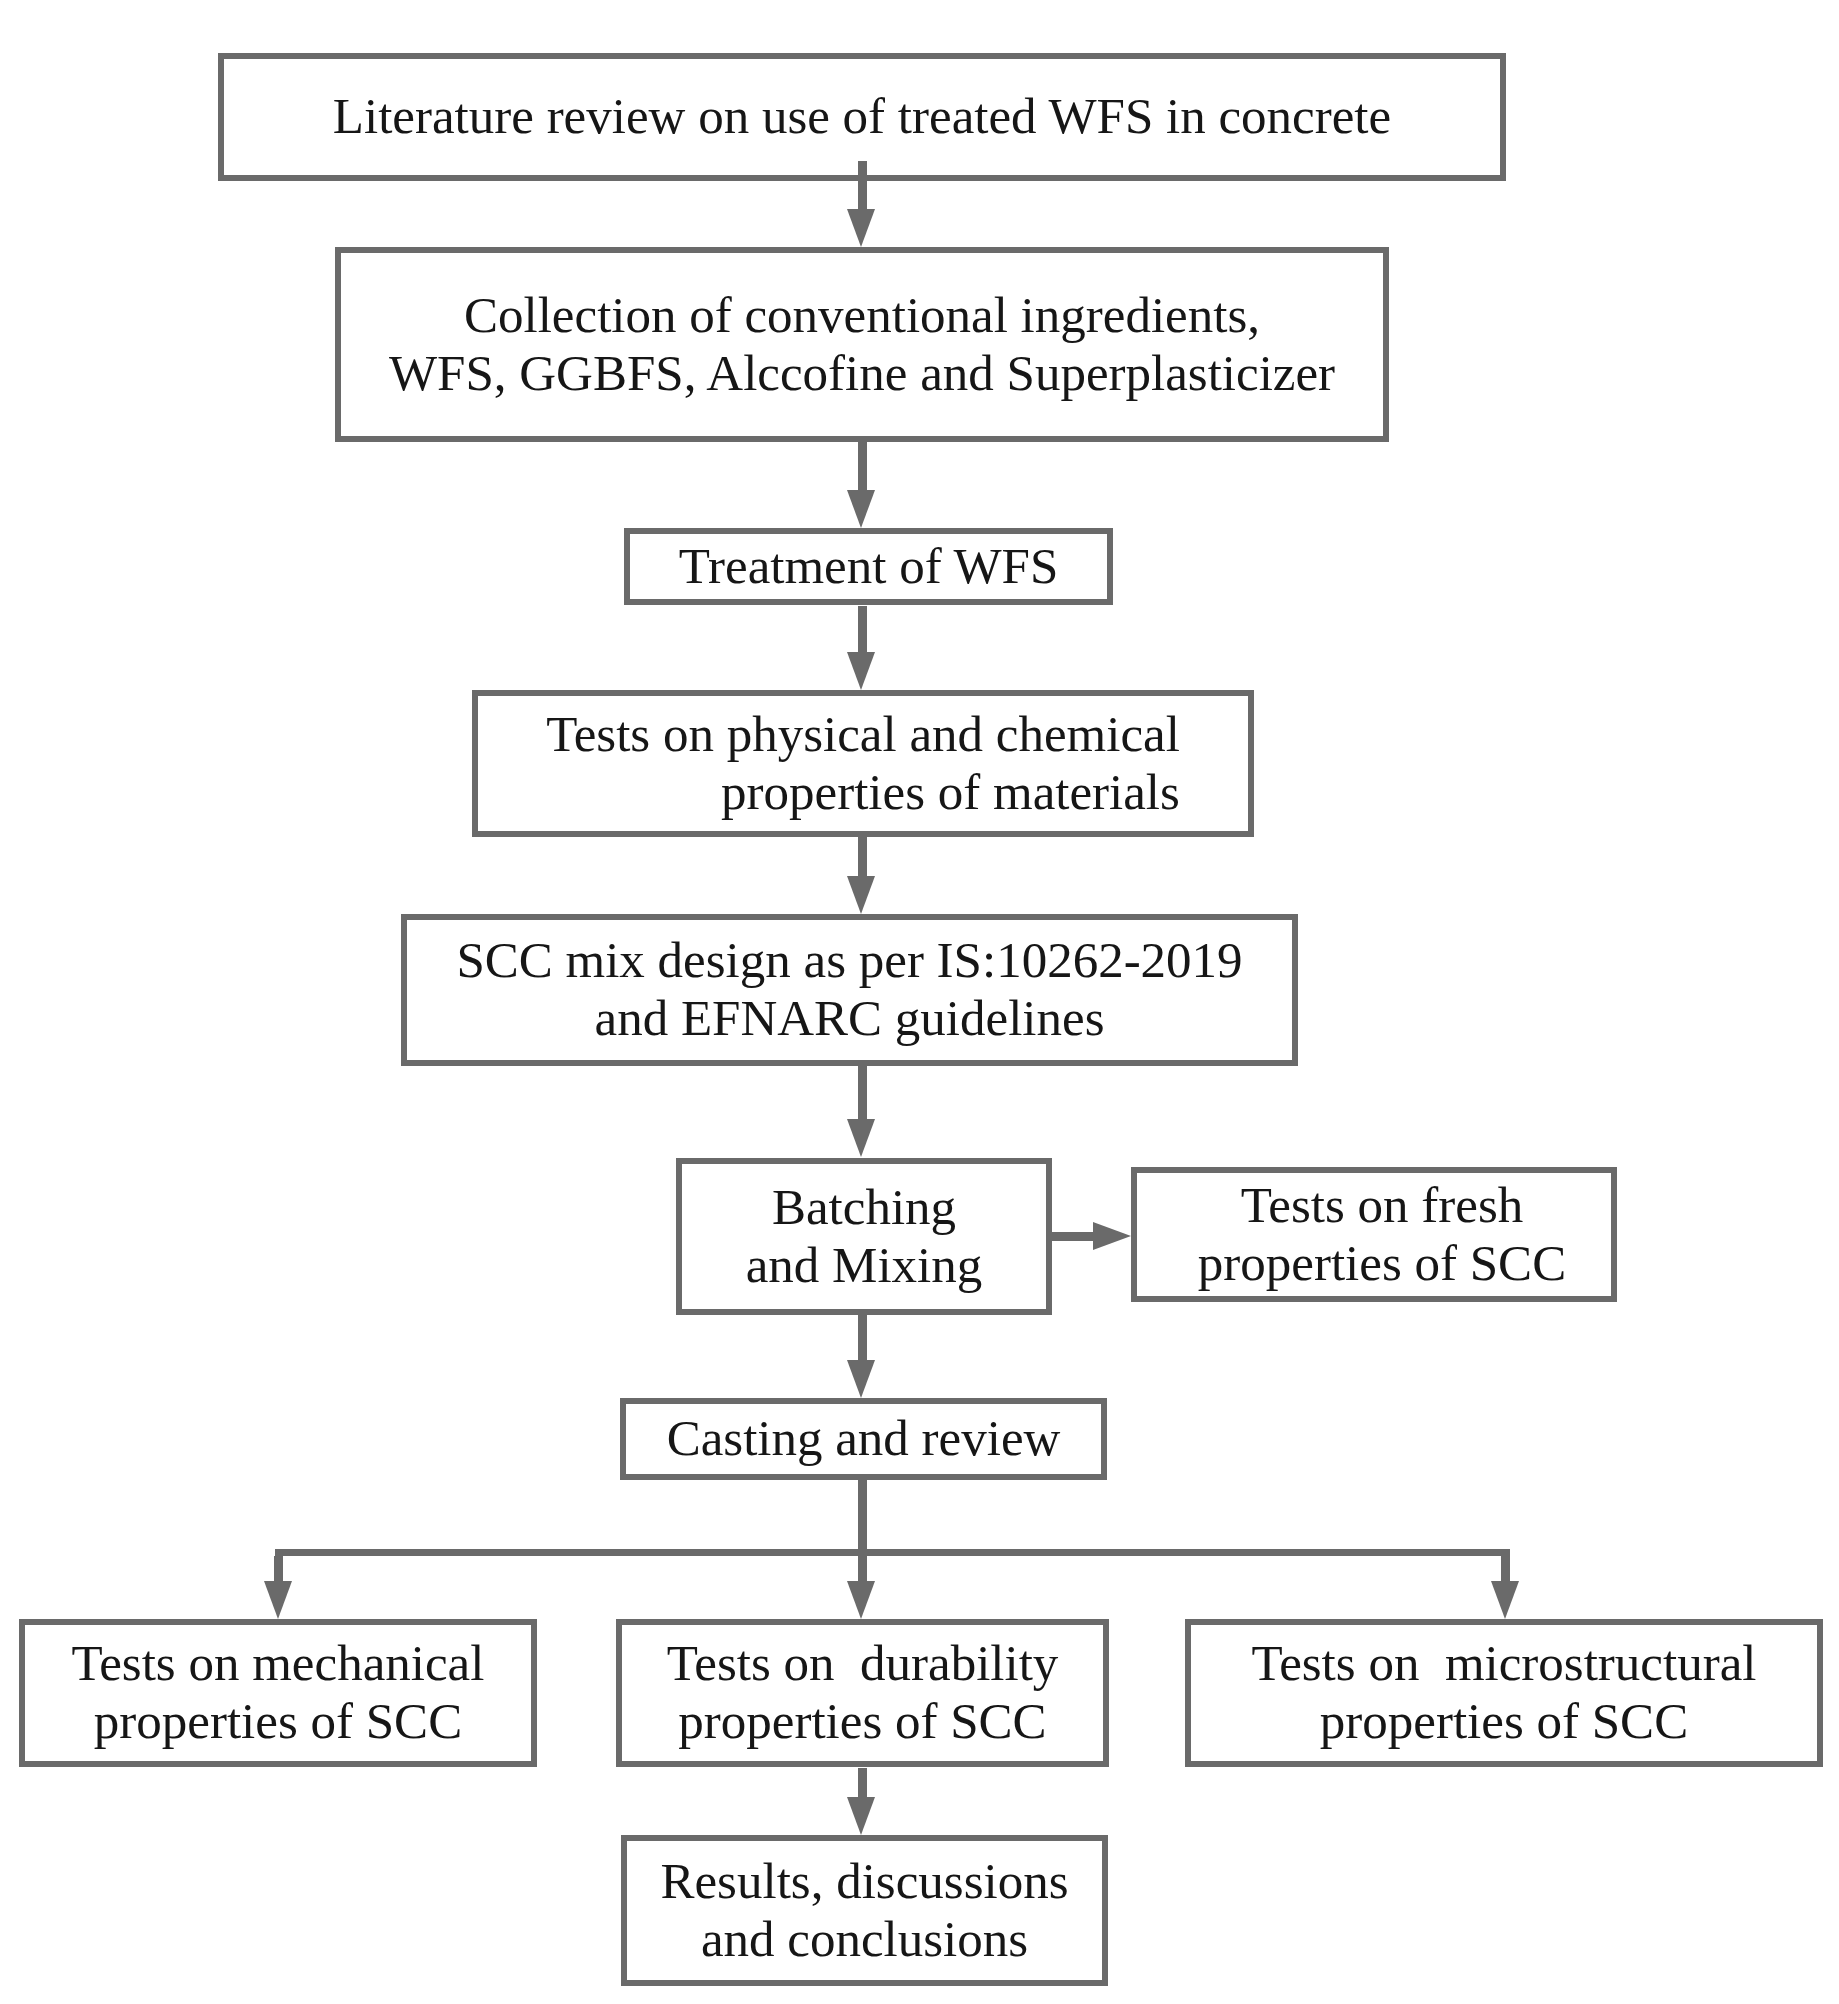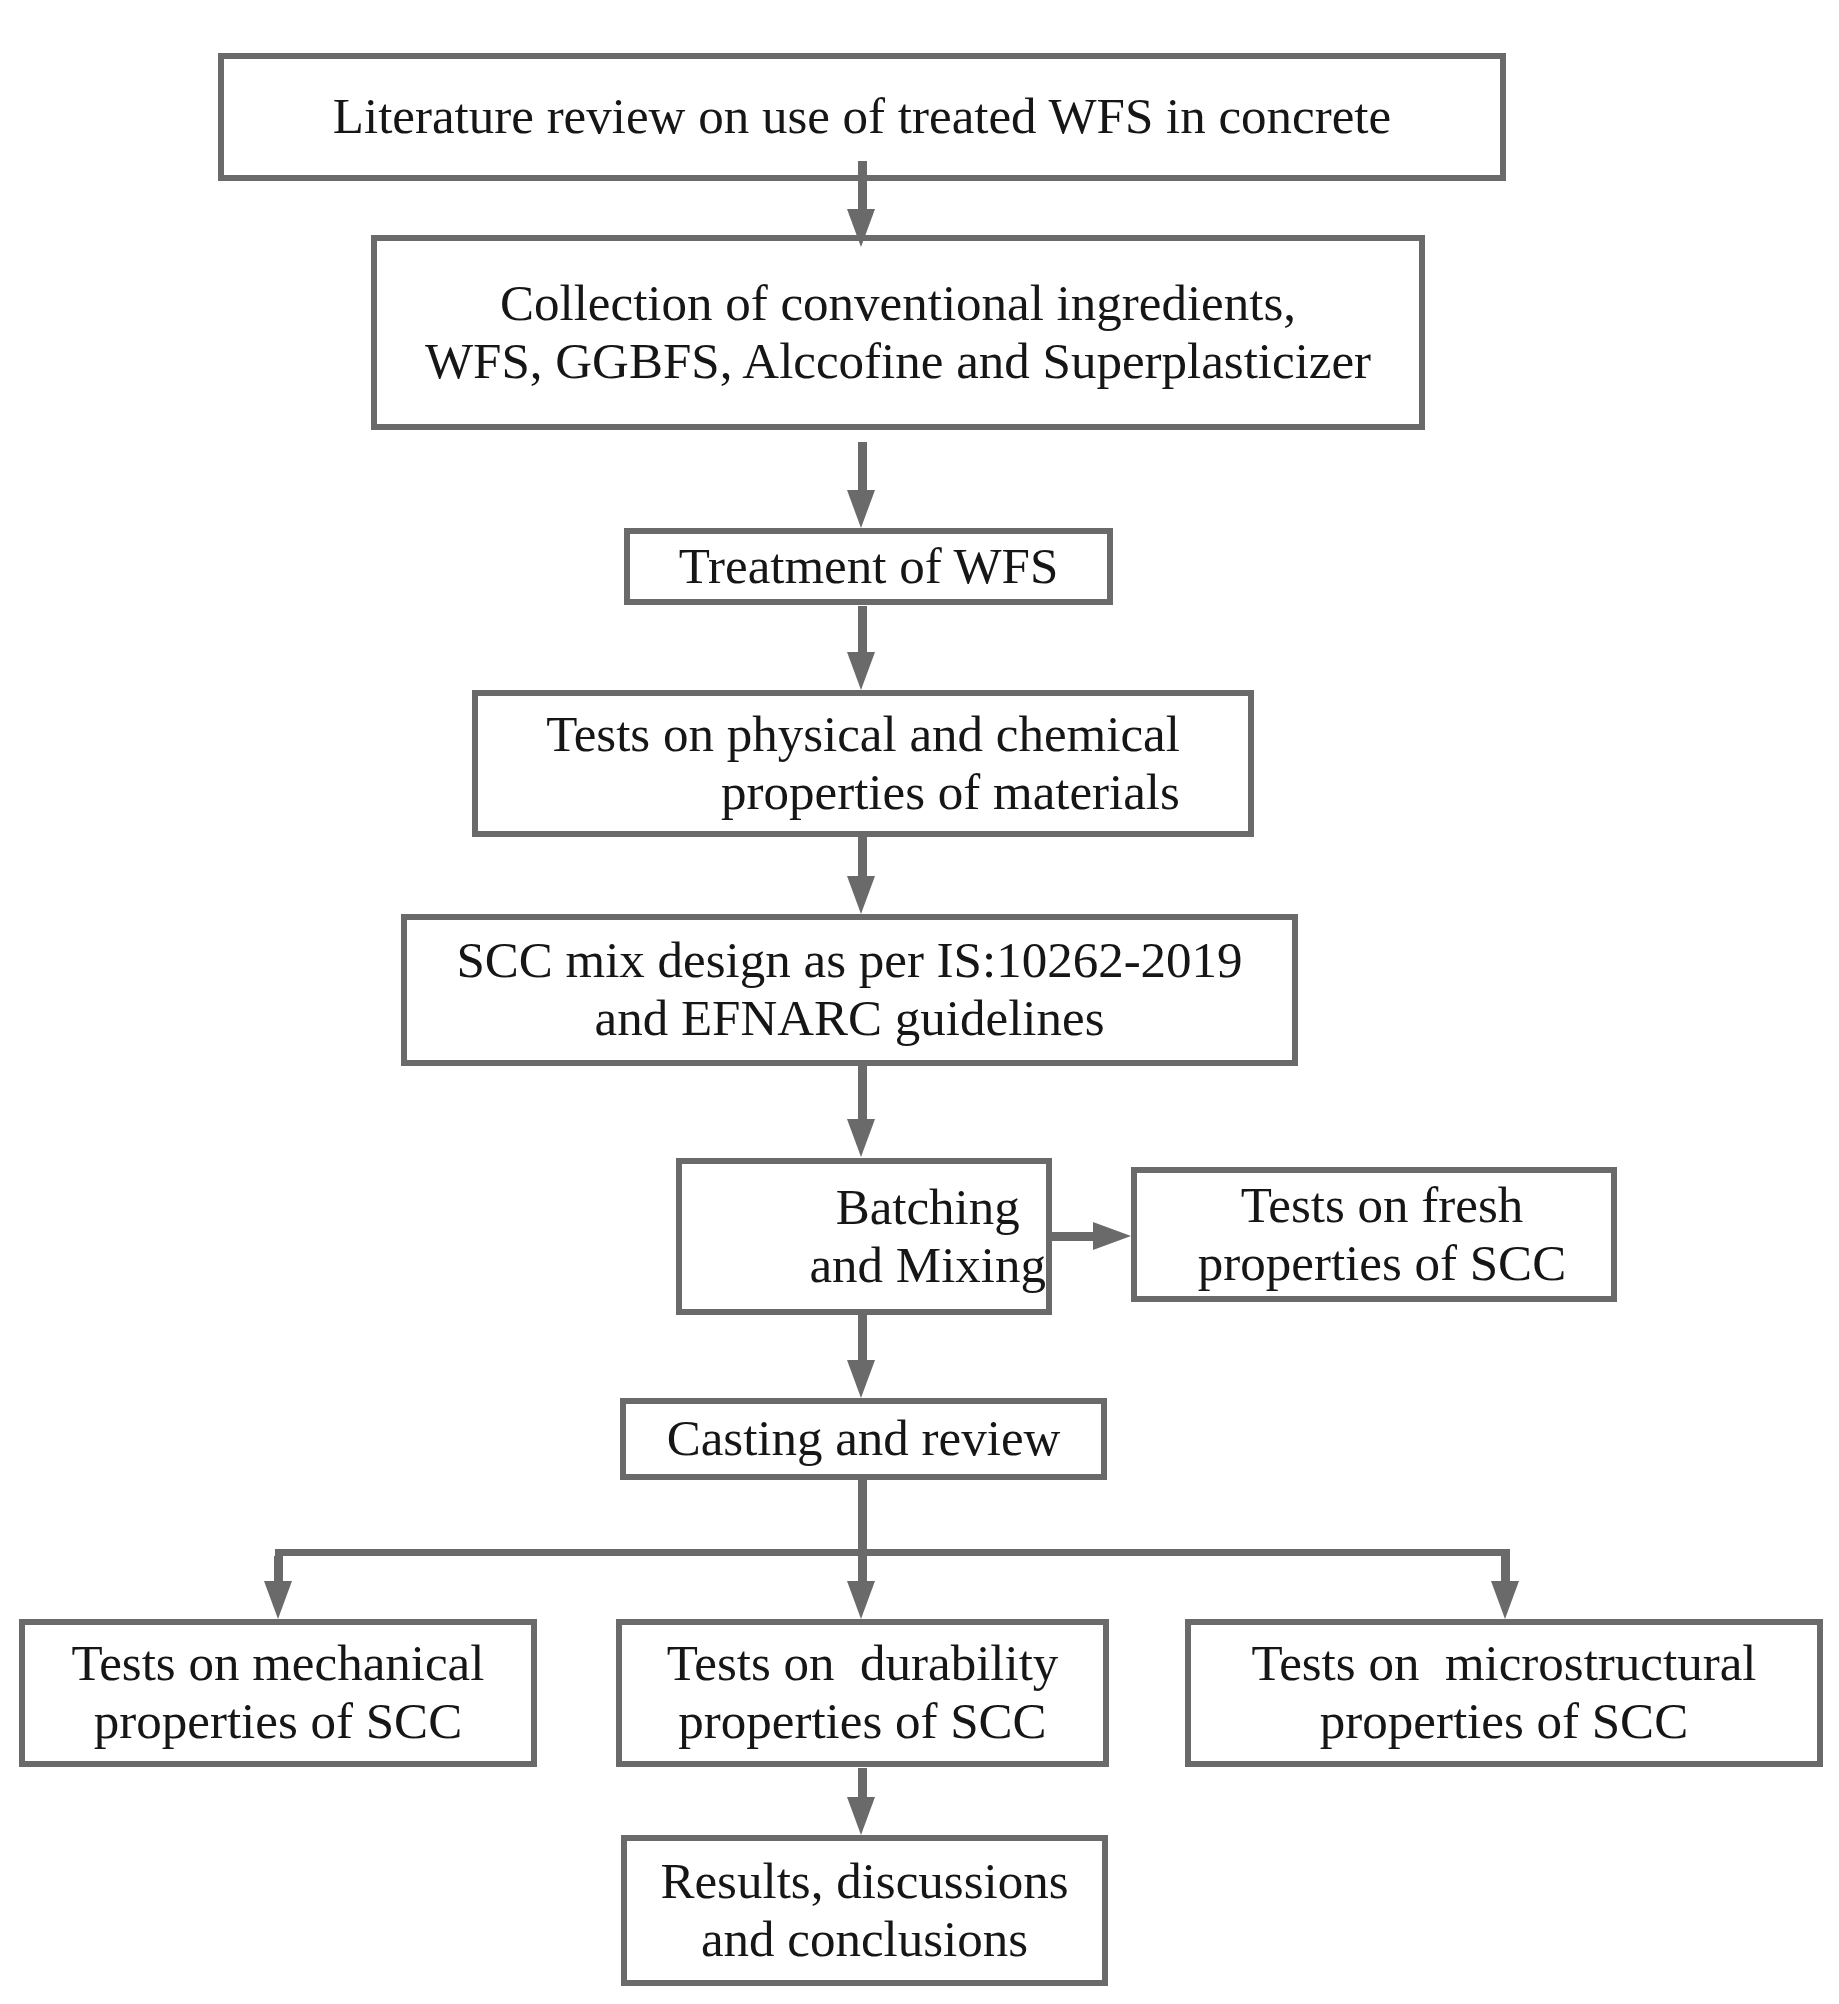--- a/index.html
+++ b/index.html
@@ -44,25 +44,25 @@
     border-top:38px solid var(--line);
   }
   .head-right{
     position:absolute;width:0;height:0;
     border-top:14.7px solid transparent;
     border-bottom:14.7px solid transparent;
     border-left:38px solid var(--line);
   }
   
   #b-literature      {left:218px;  top:33px;   width:1288px; height:128px;margin-top:20px;}
-  #b-collection      {left:335px;  top:235px;  width:1054px; height:195px;margin-left:36px;}
+  #b-collection      {left:335px;  top:247px;  width:1054px; height:195px;}
   #b-treatment       {left:617px; top:528px;  width:489px;  height:77px;margin-left:7px;}
   #b-material-tests  {left:472px;  top:690px; width:782px; height:147px;text-align:right;}
   #b-mix-design      {left:401px;  top:914px; width:897px; height:152px;}
-  #b-batching        {left:676px; top:1158px; width:376px;  height:157px;justify-content:flex-end;}
+  #b-batching        {left:676px; top:1158px; width:376px;  height:157px;}
   #b-fresh           {left:1131px; top:1167px; width:486px;  height:135px;padding-left:16px;}
   #b-casting         {left:620px; top:1398px; width:487px;  height:82px;}
   #b-mechanical      {left:19px;   top:1619px; width:518px;  height:148px;}
   #b-durability      {left:616px; top:1619px; width:493px;  height:148px;}
   #b-microstructural {left:1185px; top:1619px; width:638px; height:148px;}
   #b-results         {left:621px; top:1835px; width:487px;  height:151px;}
 </style>
 </head>
 <body>
 

